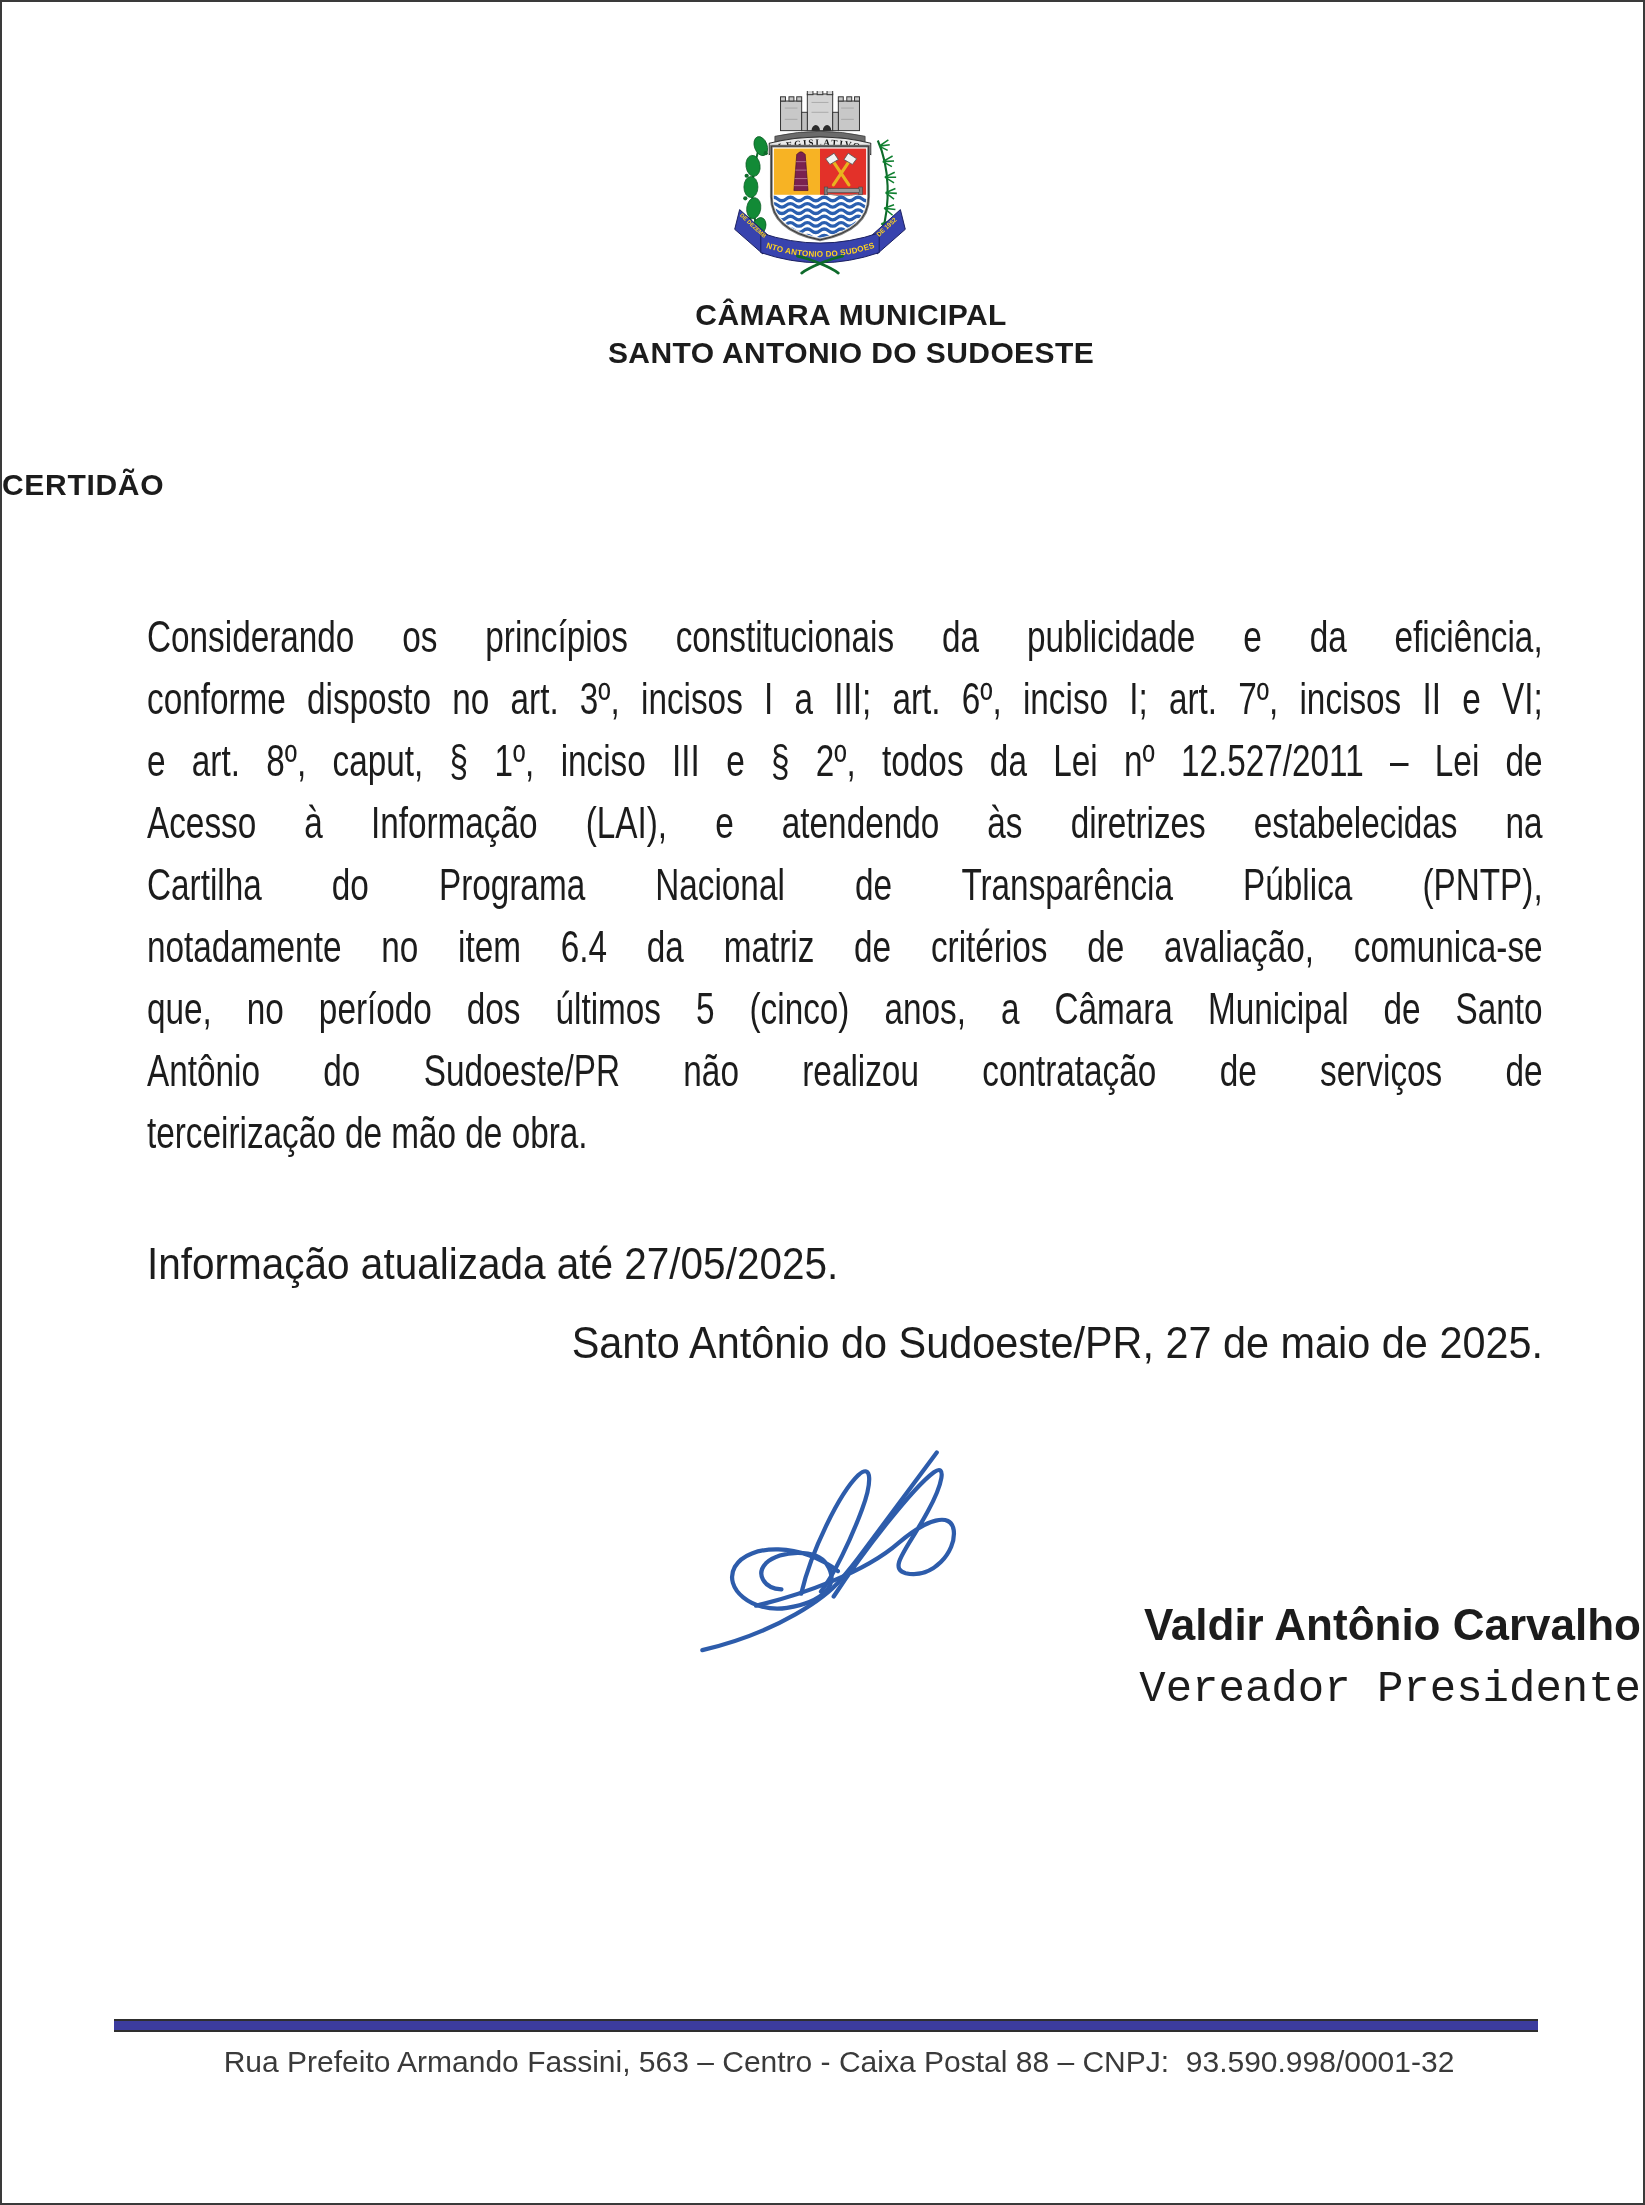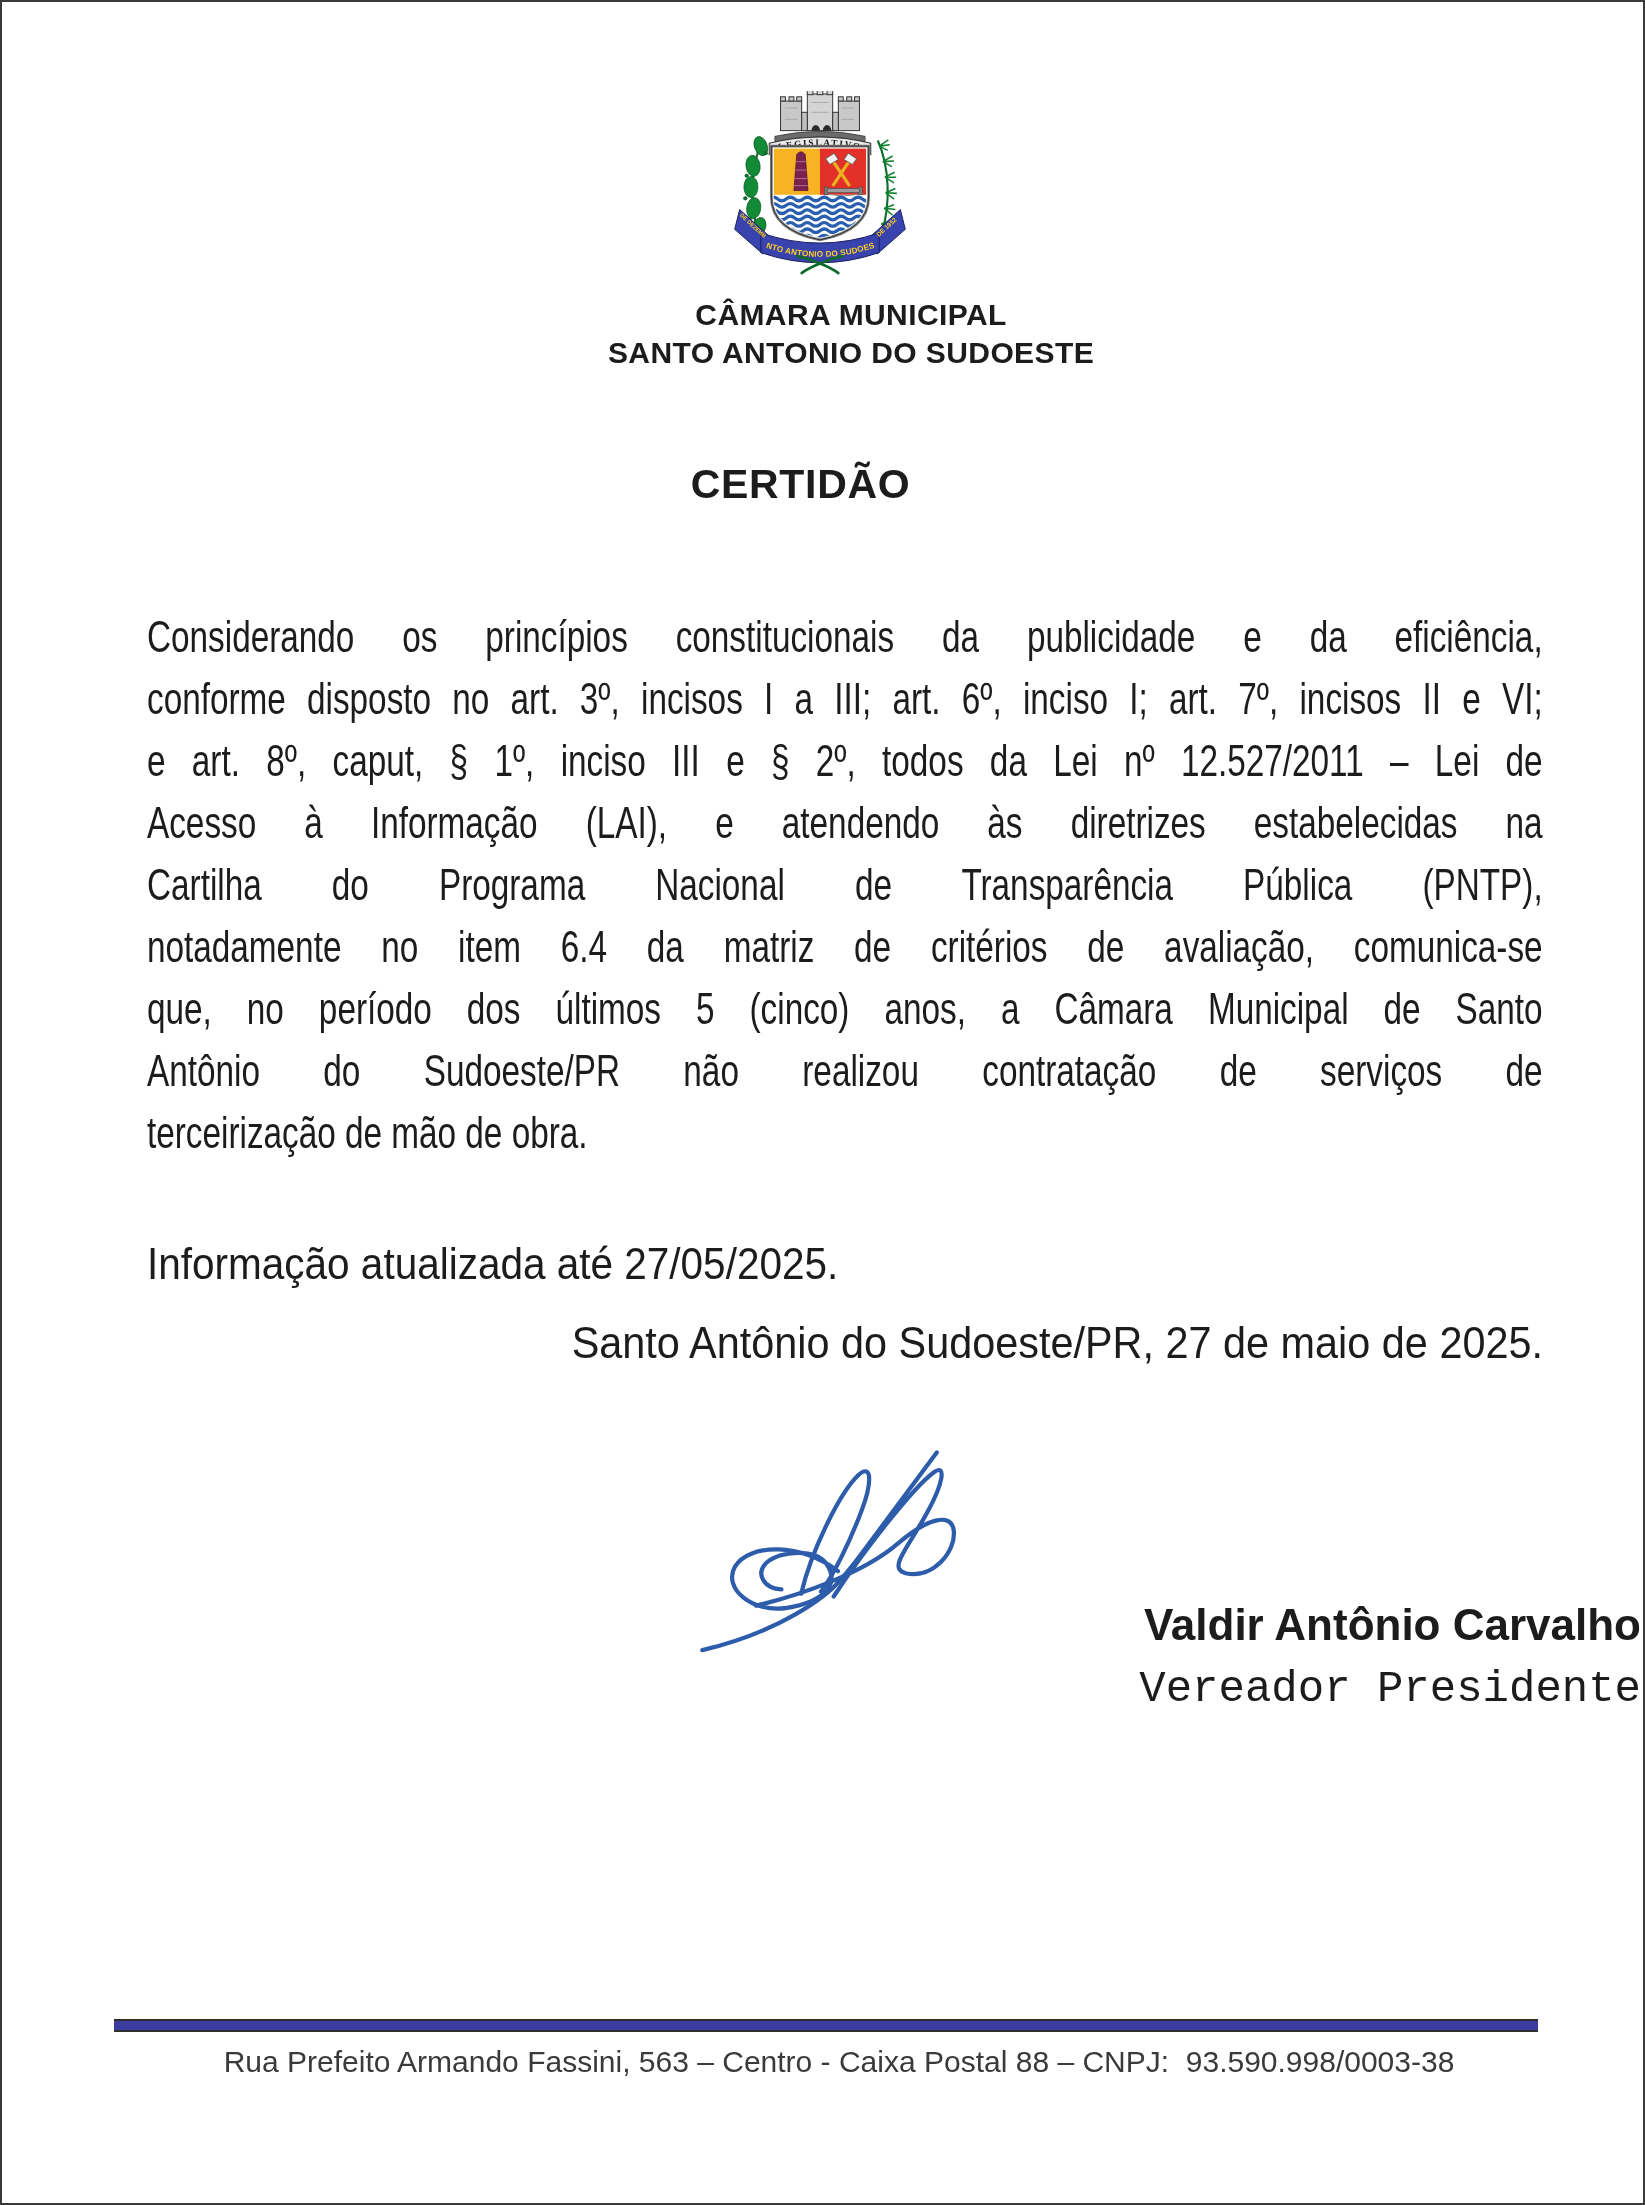--- a/index.html
+++ b/index.html
@@ -14,22 +14,22 @@
     color:#1c1c1c;
   }
   .abs { position:absolute; }
 
   
   #org-block { left:47px; width:1604px; top:294px; text-align:center; }
   .org-bold   { font-size:30px; line-height:38px; font-weight:bold; letter-spacing:0.4px; }
   .org-normal { font-size:30px; line-height:41px; font-weight:normal; letter-spacing:0.4px; }
 
   
-  #doc-title { left:0; width:1597px; top:458px; text-align:center;
-               font-size:41px; line-height:49px; font-weight:bold; letter-spacing:0.7px; }
+  #doc-title { left:0; width:1597px; top:458px; 
+               font-size:30px; line-height:49px; font-weight:bold; letter-spacing:0.7px; }
 
   
   #body-para {
     left:145px; top:604px; width:1886px;
     transform:scaleX(0.74); transform-origin:0 0;
     font-size:45px; line-height:62px;
   }
   #body-para .bl { width:1886px; }
   #body-para .j  { text-align:justify; text-align-last:justify; }
 
@@ -223,17 +223,17 @@
   </svg>
 
   <div class="abs" id="signer-block">
     <div id="signer-name">Valdir Antônio Carvalho</div>
     <div id="signer-role">Vereador Presidente</div>
   </div>
 
   <div class="abs" id="footer-rule" style="background:#3C3C9E;"></div>
 
   <div class="abs" id="footer-block">
-    <div class="fl">Rua Prefeito Armando Fassini, 563 – Centro - Caixa Postal 88 – CNPJ:  93.590.998/0003-38</div>
+    <div class="fl">Rua Prefeito Armando Fassini, 563 – Centro - Caixa Postal 88 – CNPJ:  93.590.998/0001-32</div>
   </div>
 
 </div>
 
 
 </body></html>

